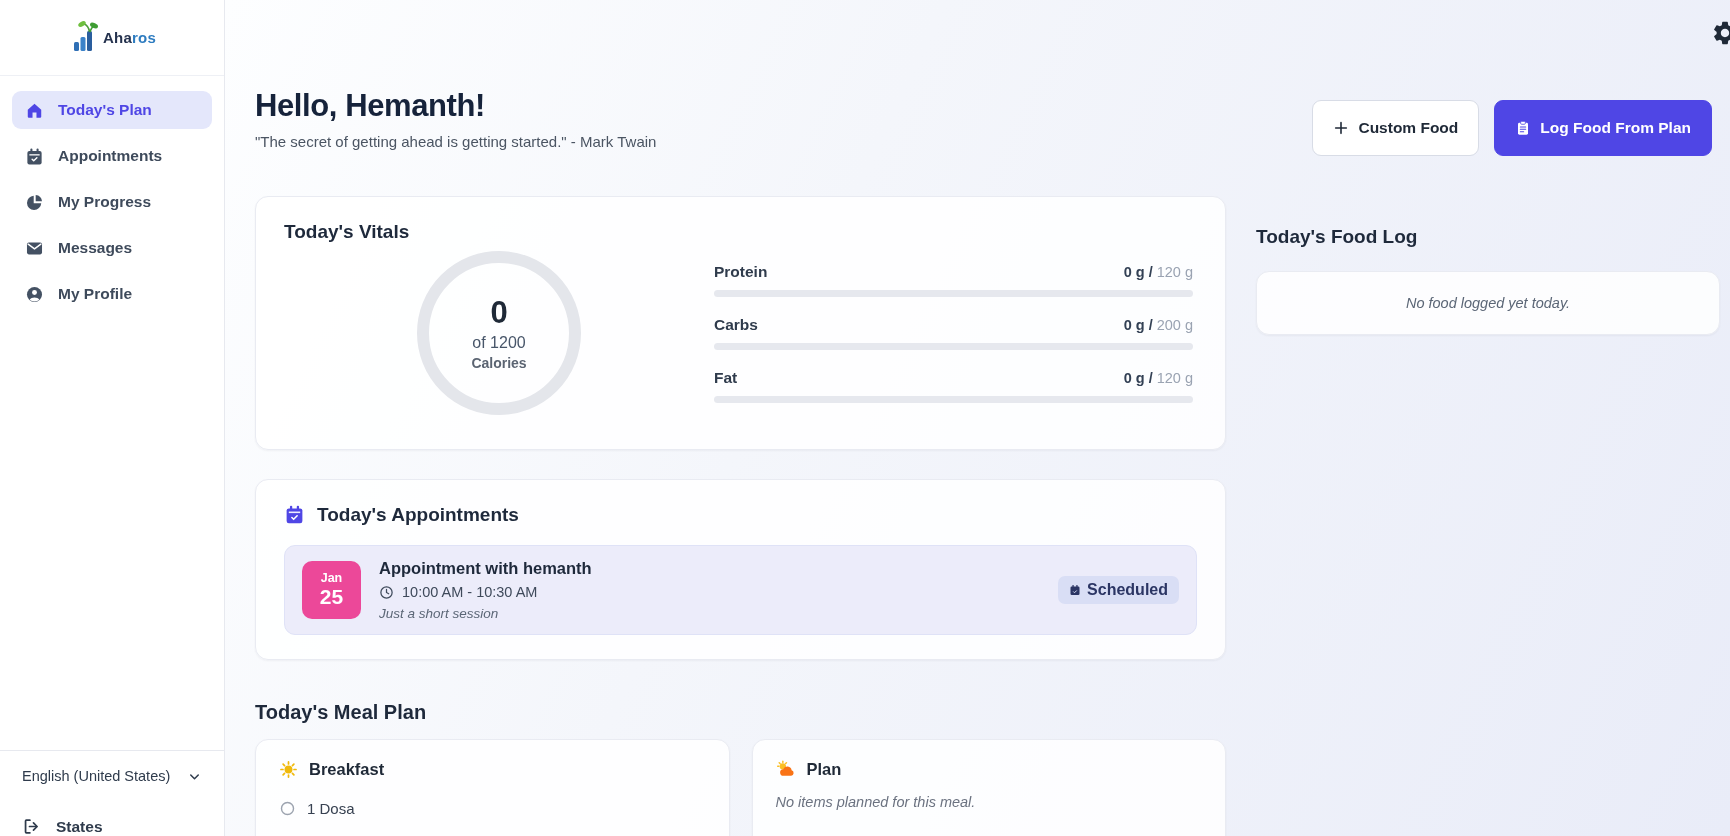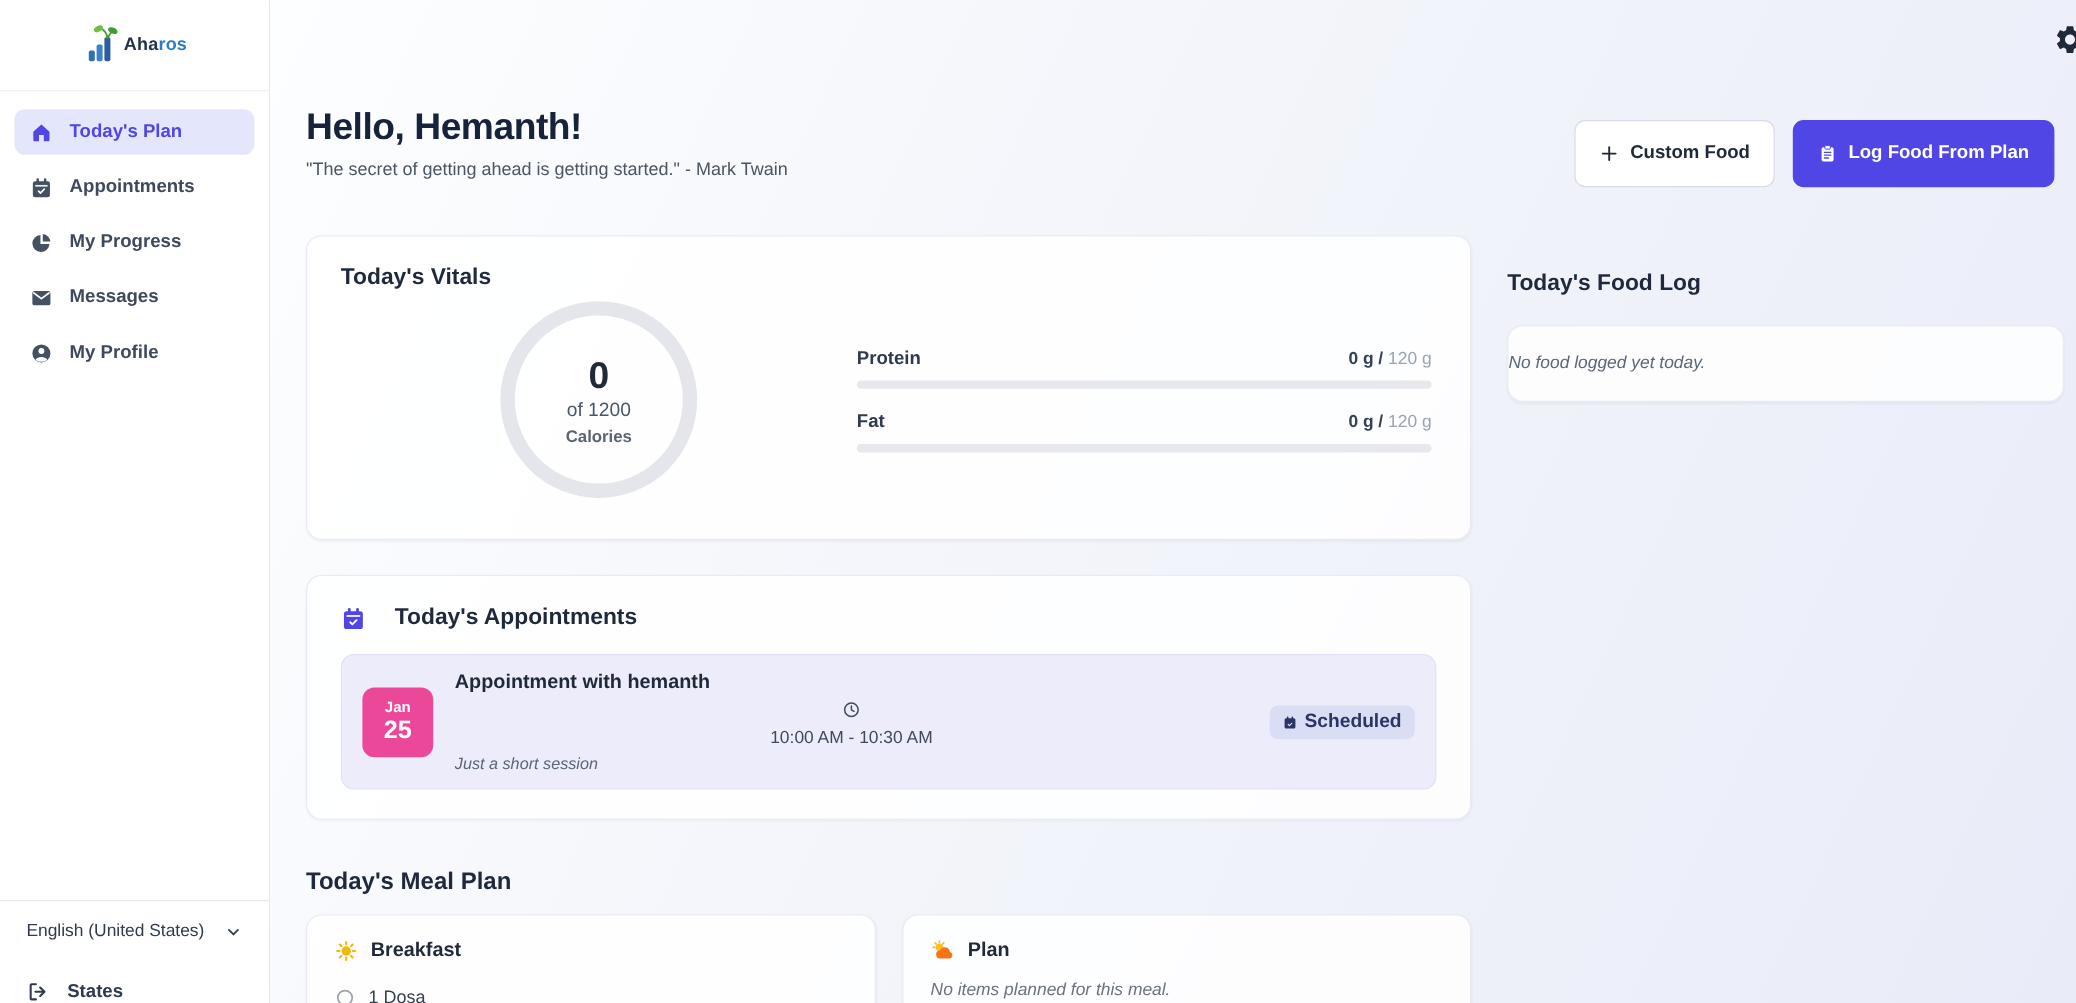--- a/index.html
+++ b/index.html
@@ -71,45 +71,45 @@
   .macro-top { display:flex; justify-content:space-between; align-items:baseline; }
   .macro-label { font-size:15.5px; font-weight:700; color:#2f3b4c; }
   .macro-vals { font-size:14.5px; }
   .macro-current { font-weight:700; color:#334155; }
   .macro-target { color:#9aa3b2; }
   .macro-bar { height:7px; background:#e6e8ee; border-radius:4px; margin-top:9px; overflow:hidden; }
   .macro-fill { height:100%; background:#4f46e5; border-radius:4px; width:0%; }
 
   
   .appts-card { margin-top:29px; padding:24px 28px; }
-  .appts-title-row { display:flex; align-items:center; gap:24px; }
+  .appts-title-row { display:flex; align-items:flex-start; gap:12px; }
   .appt-row { margin-top:19px; background:#ececfa; border:1px solid #dfe2f7; border-radius:11px;
               padding:13px 17px; display:flex; align-items:center; gap:18px; cursor:pointer; }
   .date-badge { width:59px; height:58px; background:#ec4899; border-radius:10px; color:#ffffff;
                 display:flex; flex-direction:column; align-items:center; justify-content:center; line-height:1.15; }
   .date-month { font-size:12.5px; font-weight:600; }
   .date-day { font-size:21px; font-weight:700; }
   .appt-info { flex:1; }
   .appt-title { font-size:16.5px; font-weight:700; color:#1e293b; }
-  .appt-time { display:flex; align-items:center; gap:8px; margin-top:6px; font-size:14.5px; color:#3f4a5b;flex-direction:column; }
+  .appt-time { display:flex; align-items:center; gap:8px; margin-top:6px; font-size:14.5px; color:#3f4a5b; }
   .appt-note { margin-top:6px; font-size:13.5px; font-style:italic; color:#5b6676; }
   .status-badge { background:#d9def5; color:#2b3564; display:flex; align-items:center; gap:6px;
                   padding:5px 11px; border-radius:7px; font-size:16px; font-weight:700; }
 
   
   .meal-heading { margin-top:41px; font-size:20px; font-weight:700; color:#1e293b; }
   .meal-cards { display:grid; grid-template-columns:1fr 1fr; gap:22px; margin-top:15px; }
   .meal-card { padding:20px 23px; height:116px; }
   .meal-title-row { display:flex; align-items:center; gap:11px; font-size:16.5px; font-weight:700; color:#1f2937; }
   .meal-item { display:flex; align-items:center; gap:11px; margin-top:21px; font-size:15px; color:#374151; }
   .meal-empty { margin-top:15px; font-size:14.5px; font-style:italic; color:#6b7280; }
 
   
   .foodlog-title { margin-top:30px; font-size:19px; font-weight:700; color:#1e293b; }
-  .foodlog-card { margin-top:23px; height:64px; display:flex; align-items:center; 
+  .foodlog-card { margin-top:23px; height:64px; display:flex; align-items:center; justify-content:center;
                   font-size:14.5px; font-style:italic; color:#5b6676; }
 </style>
 </head>
 <body>
 
 <aside class="sidebar">
   <div class="logo-area">
     <div class="logo">
       <svg width="34" height="36" viewBox="0 0 34 36">
         <rect x="6" y="22" width="5" height="9" rx="1.5" fill="#2f6fb5"></rect>
@@ -225,20 +225,29 @@
               <div class="ring-value">0</div>
               <div class="ring-of">of 1200</div>
               <div class="ring-unit">Calories</div>
             </div>
           </div>
           <div class="macros">
             <div class="macro">
               <div class="macro-top">
                 <span class="macro-label">Protein</span>
                 <span class="macro-vals"><span class="macro-current">0 g /</span> <span class="macro-target">120 g</span></span>
+              </div>
+              <div class="macro-bar">
+                <div class="macro-fill" style="width: 0%;"></div>
+              </div>
+            </div>
+            <div class="macro">
+              <div class="macro-top">
+                <span class="macro-label">Carbs</span>
+                <span class="macro-vals"><span class="macro-current">0 g /</span> <span class="macro-target">200 g</span></span>
               </div>
               <div class="macro-bar">
                 <div class="macro-fill" style="width: 0%;"></div>
               </div>
             </div>
             <div class="macro">
               <div class="macro-top">
                 <span class="macro-label">Fat</span>
                 <span class="macro-vals"><span class="macro-current">0 g /</span> <span class="macro-target">120 g</span></span>
               </div>

